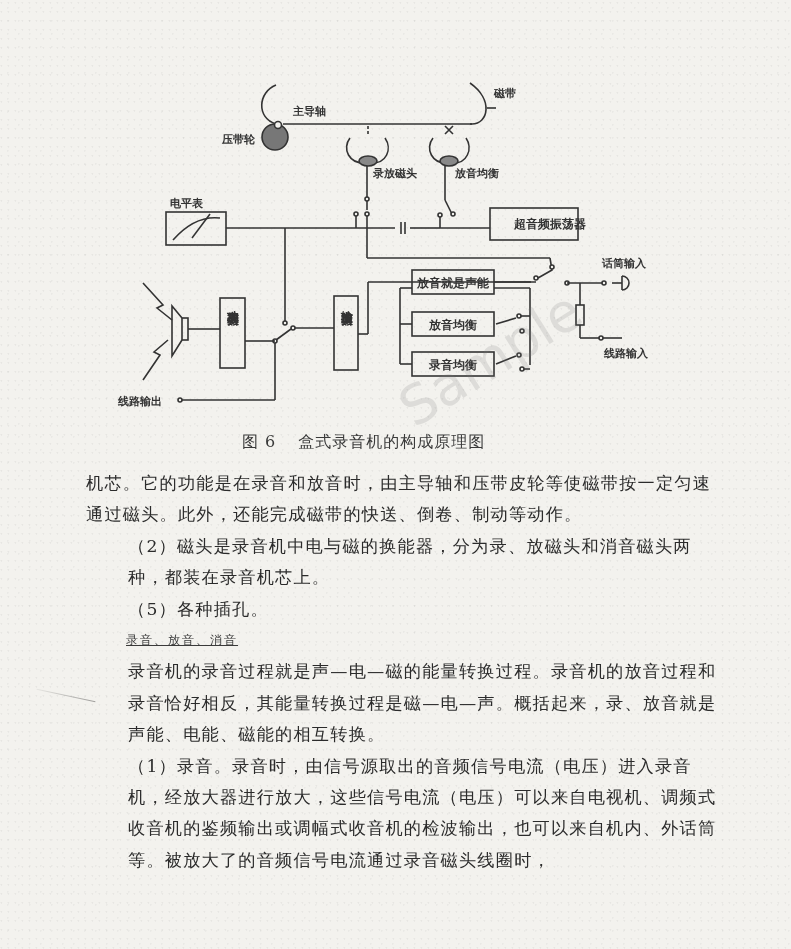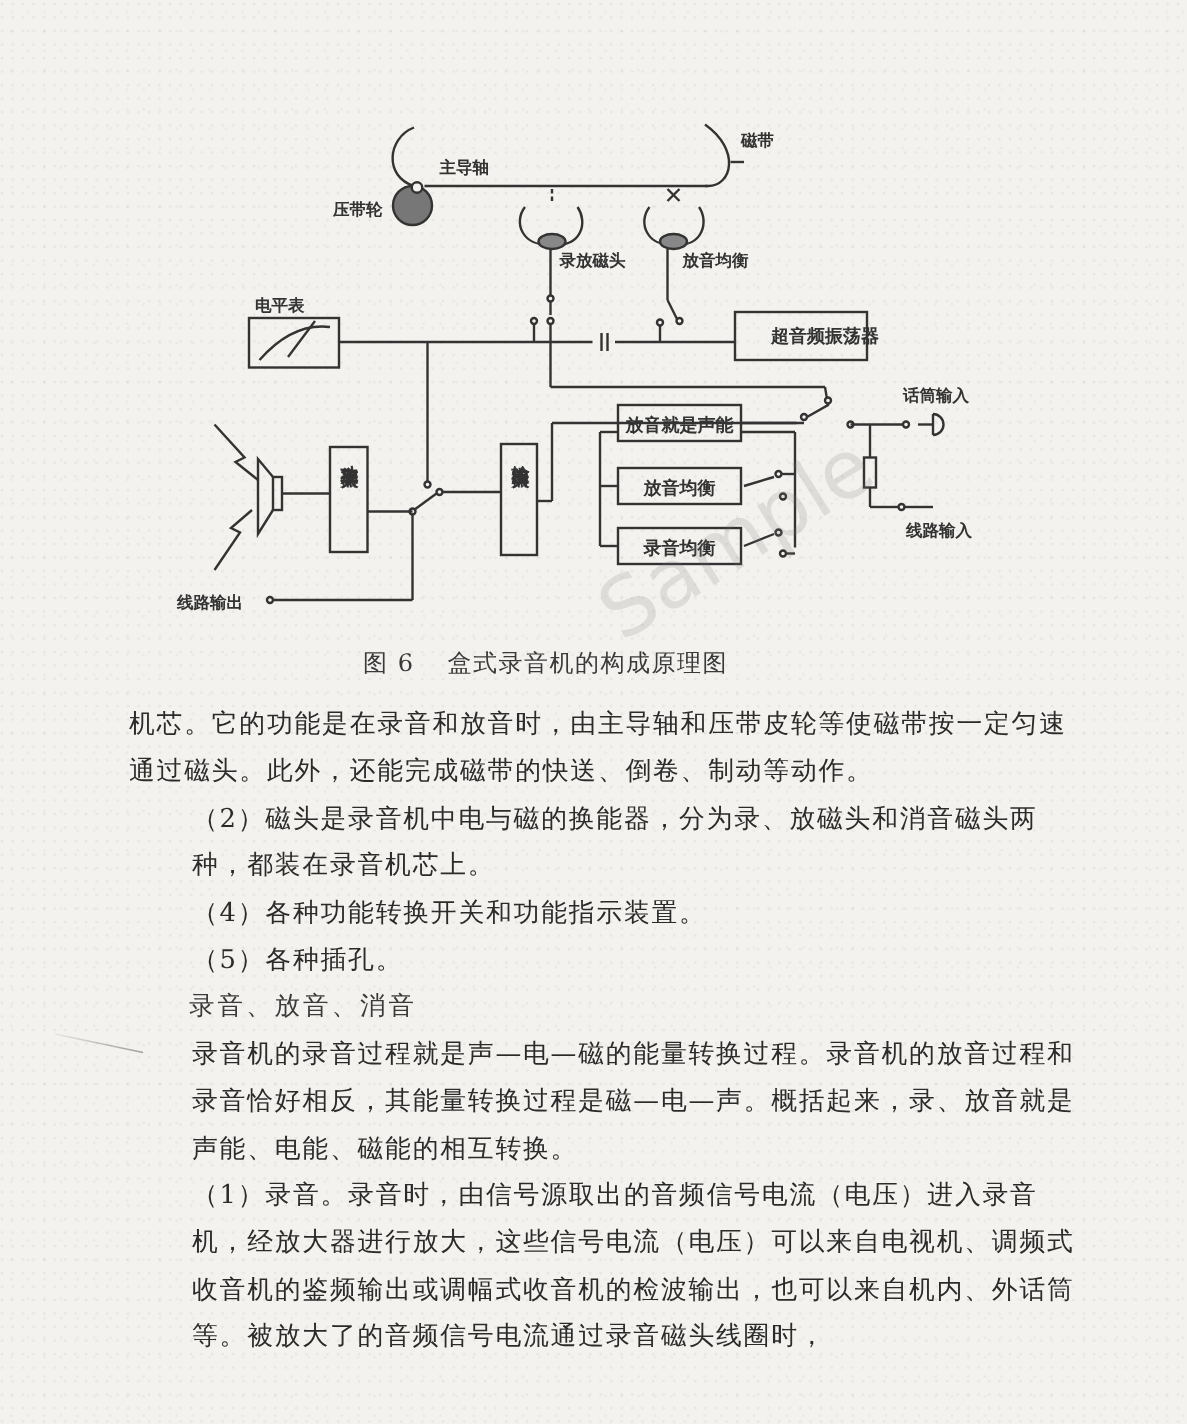--- a/index.html
+++ b/index.html
@@ -37,21 +37,21 @@
     position: absolute; left: 242px; top: 432px;
     font-size: 16px; color: #3a3a3a; letter-spacing: 1px; white-space: nowrap;
   }
   .caption .fig { margin-right: 22px; }
   .body-text {
     position: absolute; left: 86px; top: 468px; width: 640px;
     font-size: 17.2px; line-height: 31.4px; color: #2b2b2b; letter-spacing: 1.2px;
   }
   .body-text p { margin: 0; }
   .indent { padding-left: 42px; }
-  .subhead { padding-left: 40px; font-size: 17px; color: #3a3a3a; letter-spacing: 2px; }
+  .subhead { padding-left: 40px; font-size: 12px; color: #3a3a3a; letter-spacing: 2px; text-decoration: underline; }
   .watermark {
     position: absolute; left: 388px; top: 386px;
     font-family: "DejaVu Sans", sans-serif; font-size: 54px; color: rgba(120,120,120,0.18);
     transform: rotate(-32deg); transform-origin: left top; pointer-events: none;
   }
   .stray-line {
     position: absolute; left: 36px; top: 695px; width: 60px; height: 1px;
     background: linear-gradient(90deg, rgba(0,0,0,0.05), rgba(0,0,0,0.35));
     transform: rotate(12deg);
   }
@@ -190,20 +190,19 @@
 
 <div class="caption">
   <span class="fig">图 6</span><span>盒式录音机的构成原理图</span>
 </div>
 
 <div class="watermark">Sample</div>
 
 <div class="body-text">
   <p>机芯。它的功能是在录音和放音时，由主导轴和压带皮轮等使磁带按一定匀速通过磁头。此外，还能完成磁带的快送、倒卷、制动等动作。</p>
   <p class="indent">（2）磁头是录音机中电与磁的换能器，分为录、放磁头和消音磁头两种，都装在录音机芯上。</p>
-  <p class="indent">（4）各种功能转换开关和功能指示装置。</p>
   <p class="indent">（5）各种插孔。</p>
   <p class="subhead">录音、放音、消音</p>
   <p class="indent">录音机的录音过程就是声—电—磁的能量转换过程。录音机的放音过程和录音恰好相反，其能量转换过程是磁—电—声。概括起来，录、放音就是声能、电能、磁能的相互转换。</p>
   <p class="indent">（1）录音。录音时，由信号源取出的音频信号电流（电压）进入录音机，经放大器进行放大，这些信号电流（电压）可以来自电视机、调频式收音机的鉴频输出或调幅式收音机的检波输出，也可以来自机内、外话筒等。被放大了的音频信号电流通过录音磁头线圈时，</p>
 </div>
 
 <div class="stray-line"></div>
 
 </body></html>

